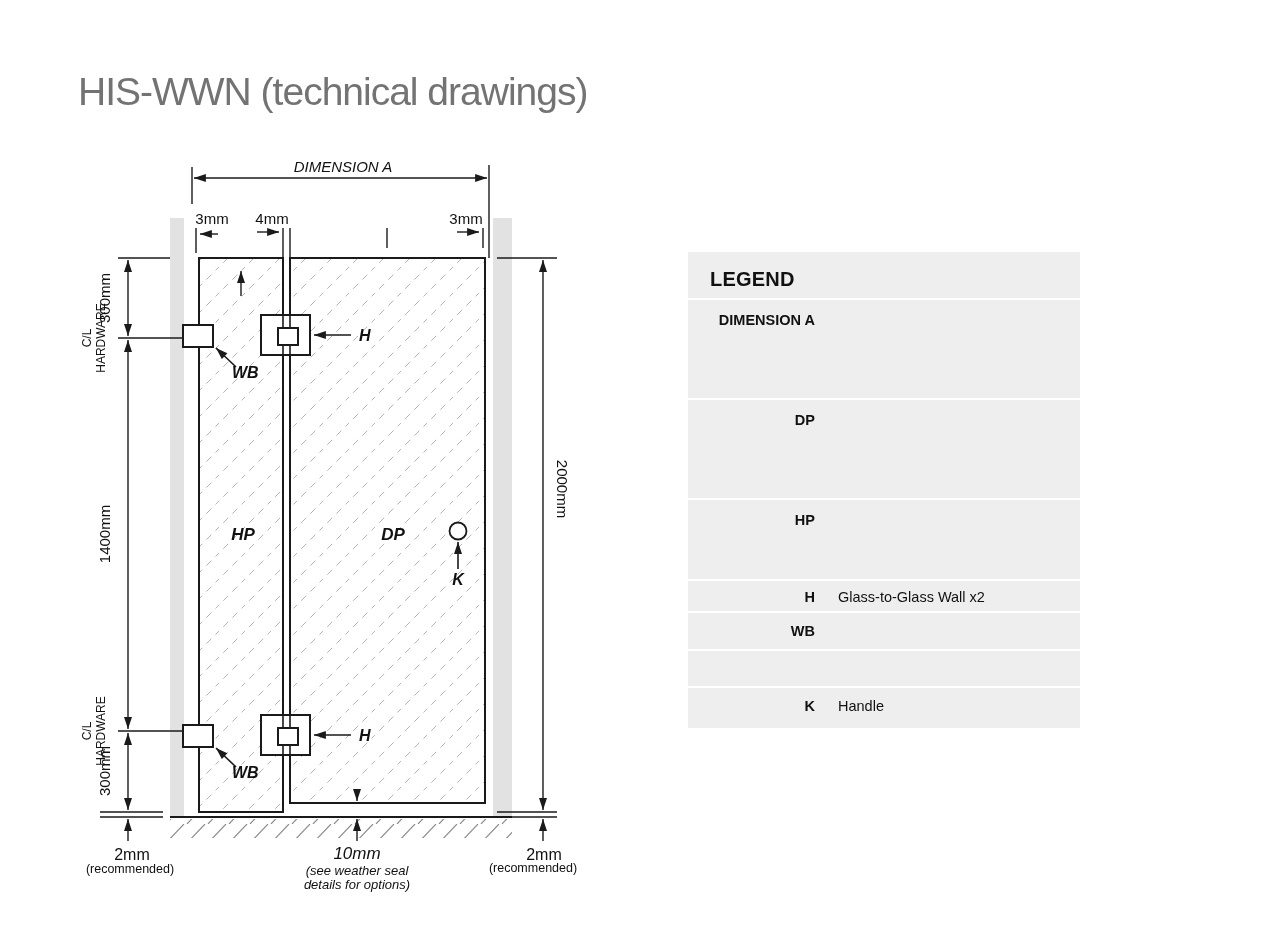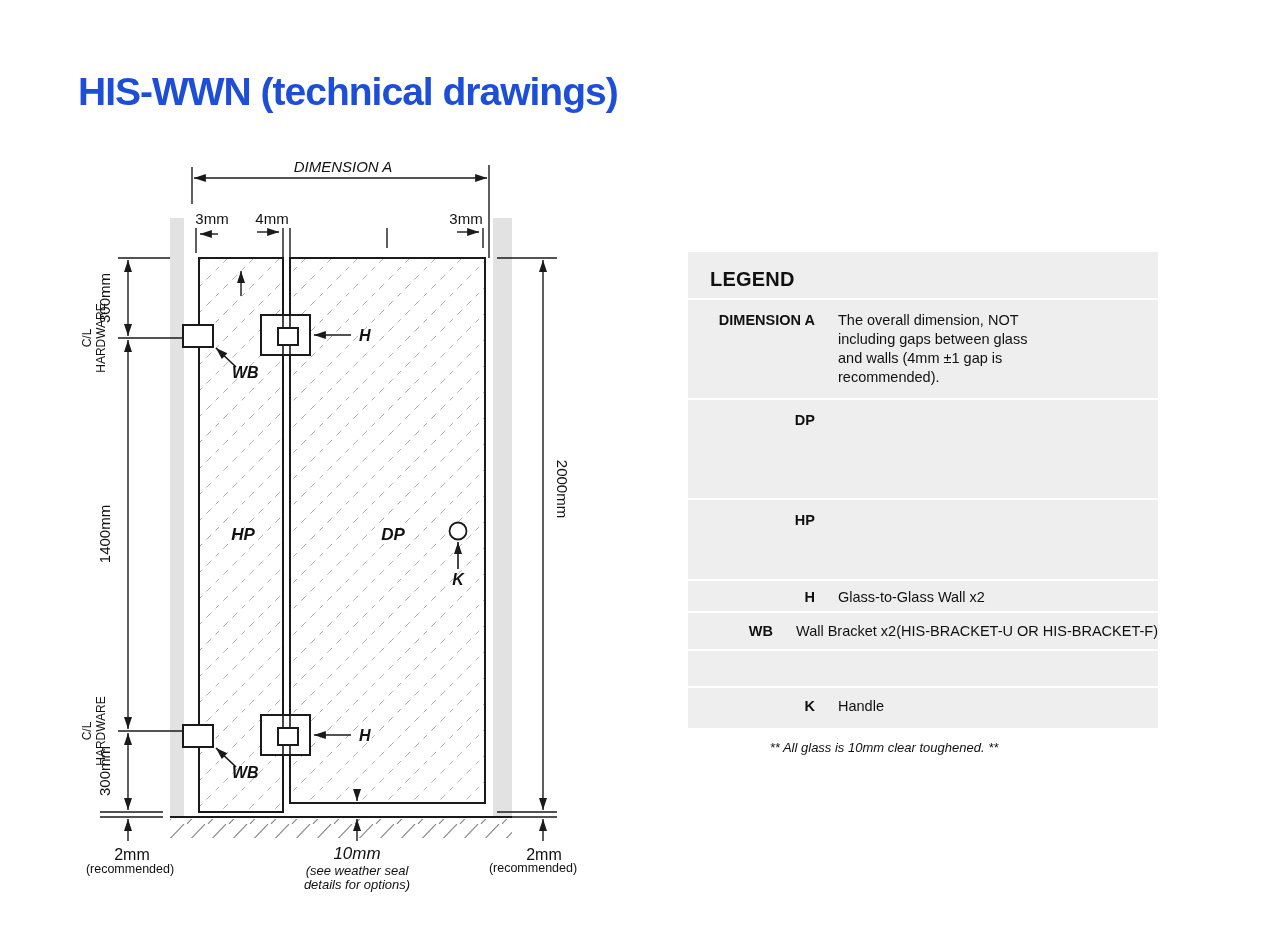--- a/index.html
+++ b/index.html
@@ -1,26 +1,26 @@
 <!DOCTYPE html>
 <html><head>
 <meta charset="utf-8">
 <style>
   * { margin:0; padding:0; box-sizing:border-box; }
   html,body { width:1285px; height:944px; background:#ffffff; overflow:hidden;
               font-family:"Liberation Sans", sans-serif; color:#111; }
   .page { position:relative; width:1285px; height:944px; background:#fff; }
 
-  .page-title { position:absolute; left:78px; top:70px; font-size:39px; font-weight:bold;
-                letter-spacing:-1px; color:#1d4ed8; white-space:nowrap; }
+  .page-title { position:absolute; left:78px; top:70px; font-size:39px; font-weight:normal;
+                letter-spacing:-1px; color:#737373; white-space:nowrap; }
 
   .drawing-svg { position:absolute; left:60px; top:140px; }
   svg { font-family:"Liberation Sans", sans-serif; fill:#111; }
 
-  .legend { position:absolute; left:688px; top:252px; width:470px; height:476px;
+  .legend { position:absolute; left:688px; top:252px; width:392px; height:476px;
             background:#eeeeee; }
   .legend-header { height:46px; padding:16px 0 0 22px; }
   .legend-title { font-size:20px; font-weight:bold; letter-spacing:.2px; }
   .lrow { display:flex; border-top:2px solid #ffffff; padding:11px 0 0 14px; }
   .lterm { width:113px; text-align:right; font-weight:bold; font-size:14.5px; line-height:19px; }
   .ldesc { margin-left:23px; font-size:14.5px; line-height:19px; white-space:pre; }
   .legend-footnote { position:absolute; left:688px; top:740px; width:392px; text-align:center;
                      font-style:italic; font-size:13px; }
 </style>
 </head>
@@ -161,44 +161,38 @@
     <text x="484" y="720" text-anchor="middle" font-size="16">2mm</text>
     <text x="473" y="732" text-anchor="middle" font-size="12.5">(recommended)</text>
   </svg>
 
   <div class="legend">
     <div class="legend-header">
       <span class="legend-title">LEGEND</span>
     </div>
     <div class="lrow" style="height:100px">
       <div class="lterm">DIMENSION A</div>
-      <div class="ldesc">The overall dimension, NOT
-including gaps between glass
-and walls (4mm ±1 gap is
-recommended).</div>
     </div>
     <div class="lrow" style="height:100px">
       <div class="lterm">DP</div>
     </div>
     <div class="lrow" style="height:81px">
       <div class="lterm">HP</div>
     </div>
     <div class="lrow" style="height:32px; padding-top:7px">
       <div class="lterm">H</div>
       <div class="ldesc">Glass-to-Glass Wall x2</div>
     </div>
     <div class="lrow" style="height:38px; padding-top:9px">
       <div class="lterm">WB</div>
-      <div class="ldesc">Wall Bracket x2(HIS-BRACKET-U OR HIS-BRACKET-F)</div>
     </div>
     <div class="lrow" style="height:37px">
       <div class="lterm"></div>
       <div class="ldesc"></div>
     </div>
     <div class="lrow" style="height:42px; padding-top:9px">
       <div class="lterm">K</div>
       <div class="ldesc">Handle</div>
     </div>
   </div>
 
-  <div class="legend-footnote">** All glass is 10mm clear toughened. **</div>
 
 </div>
 
 </body></html>

